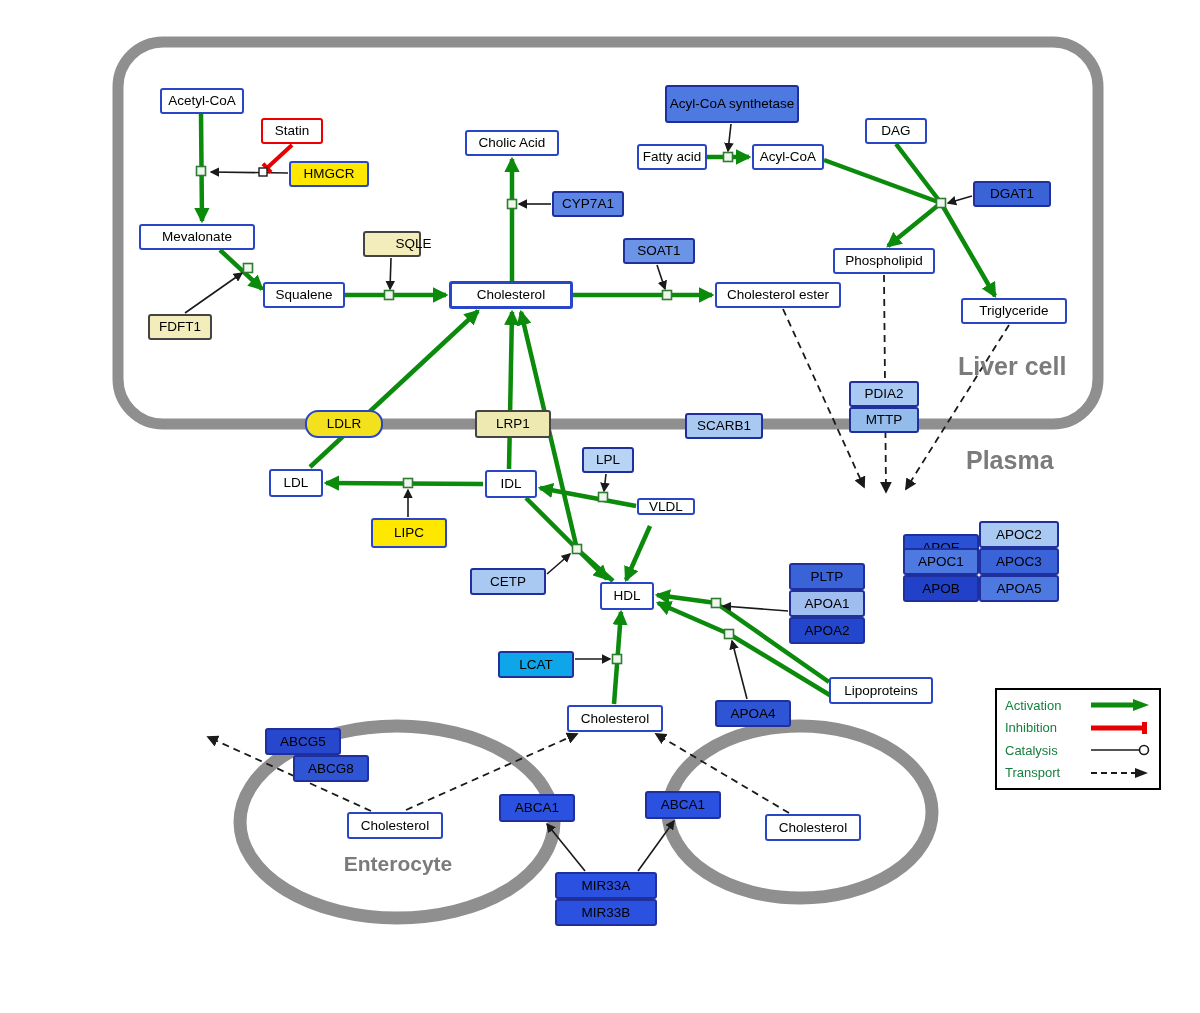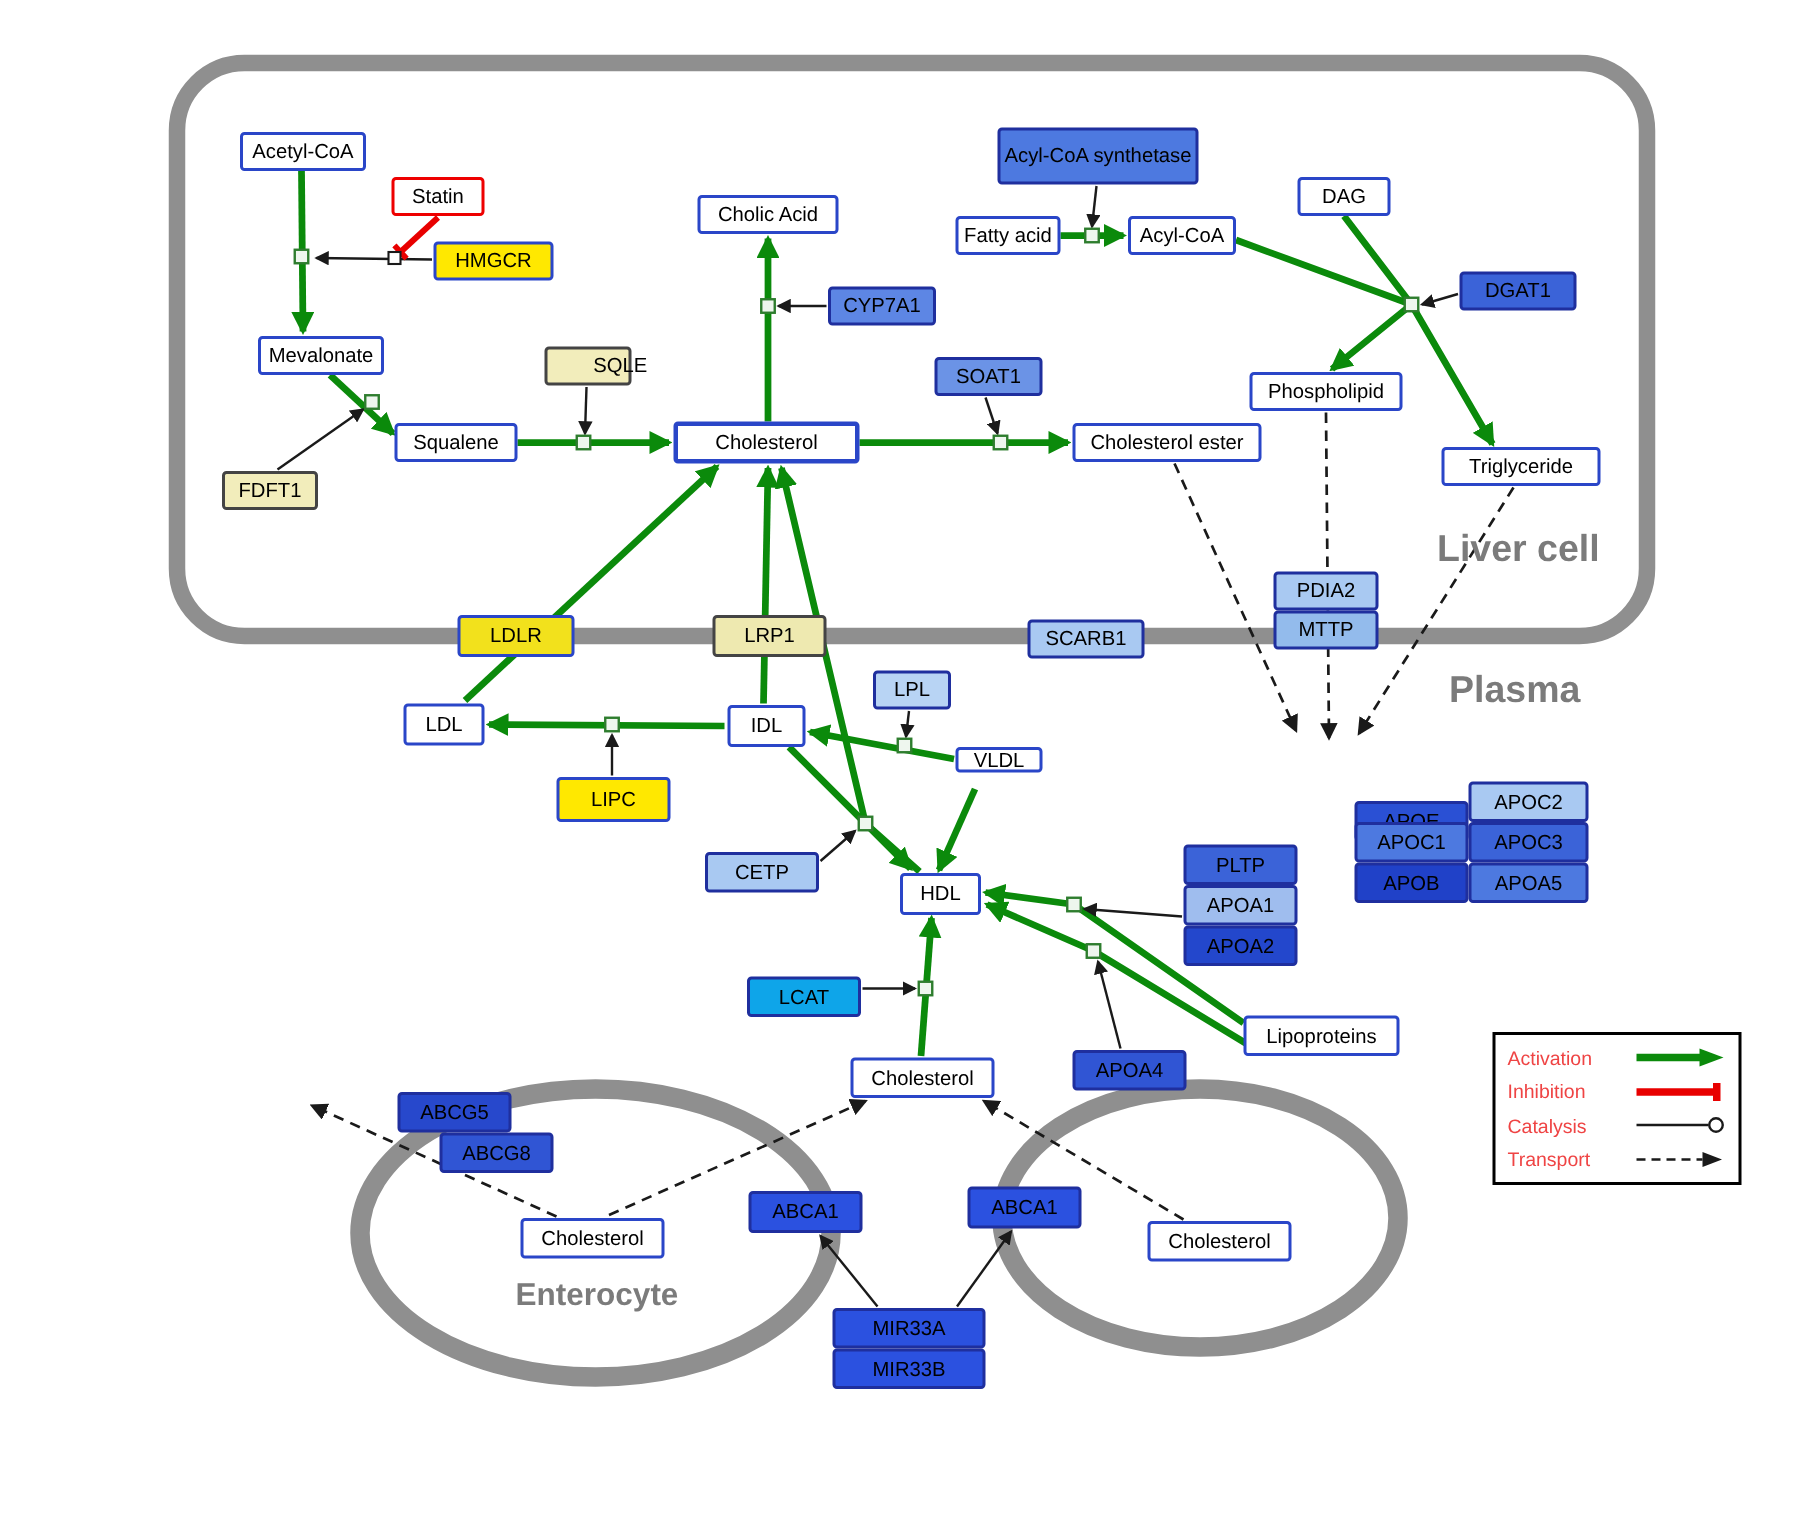--- a/index.html
+++ b/index.html
@@ -12,21 +12,21 @@
         border:2px solid #2a46c8;border-radius:3px;padding:1px;}
   .comp-label{position:absolute;font-weight:bold;color:#7b7b7b;}
   #lbl-liver{left:958px;top:352px;font-size:25px;}
   #lbl-plasma{left:966px;top:446px;font-size:25px;}
   #lbl-enterocyte{left:318px;top:852px;width:160px;text-align:center;font-size:21px;}
   #lbl-peripheral{left:698px;top:846px;width:215px;text-align:center;font-size:20px;}
   .legend{position:absolute;left:995px;top:688px;width:166px;height:102px;border:2px solid #000;
           background:#fff;box-sizing:border-box;display:flex;flex-direction:column;justify-content:space-around;
           padding:4px 8px;}
   .legend-row{display:flex;align-items:center;justify-content:space-between;}
-  .legend-label{font-size:13px;color:#ef4444;}
+  .legend-label{font-size:13px;color:#15803d;}
 </style>
 </head>
 <body>
 
 <div id="stage">
 
   <svg id="pathway-svg" width="1200" height="1013">
     <defs>
       <marker id="arrow-green" viewBox="0 0 10 10" refX="8.5" refY="5" markerWidth="3.4" markerHeight="3.4" orient="auto">
         <path d="M0,0 L10,5 L0,10 z" fill="#0b8a0b"></path>
@@ -97,39 +97,39 @@
       <rect x="711.5" y="598.5" width="9" height="9" fill="#eef6ee" stroke="#2e7d2e" stroke-width="1.6"></rect>
       <rect x="724.5" y="629.5" width="9" height="9" fill="#eef6ee" stroke="#2e7d2e" stroke-width="1.6"></rect>
       <rect x="612.5" y="654.5" width="9" height="9" fill="#eef6ee" stroke="#2e7d2e" stroke-width="1.6"></rect>
       <rect x="259" y="168" width="8" height="8" fill="#ffffff" stroke="#1a1a1a" stroke-width="1.4"></rect>
     </svg>
 
   <div id="node-layer">
       <div class="node" style="left: 160px; top: 88px; width: 84px; height: 26px; border-color: rgb(42, 70, 200); border-width: 2px;">Acetyl-CoA</div>
       <div class="node" style="left: 261px; top: 118px; width: 62px; height: 26px; border-color: rgb(238, 0, 0); border-width: 2px;">Statin</div>
       <div class="node" style="left: 289px; top: 161px; width: 80px; height: 26px; background: rgb(255, 232, 0); border-color: rgb(42, 70, 200); border-width: 2px;">HMGCR</div>
-      <div class="node" style="left: 172px; top: 224px; width: 84px; height: 26px; border-color: rgb(42, 70, 200); border-width: 2px;">Mevalonate</div>
+      <div class="node" style="left: 139px; top: 224px; width: 116px; height: 26px; border-color: rgb(42, 70, 200); border-width: 2px;">Mevalonate</div>
       <div class="node" style="left: 148px; top: 314px; width: 64px; height: 26px; background: rgb(242, 237, 187); border-color: rgb(68, 68, 68); border-width: 2px;">FDFT1</div>
       <div class="node" style="left: 263px; top: 282px; width: 82px; height: 26px; border-color: rgb(42, 70, 200); border-width: 2px;">Squalene</div>
       <div class="node" style="left: 363px; top: 231px; width: 58px; height: 26px; background: rgb(242, 237, 187); border-color: rgb(68, 68, 68); border-width: 2px; padding-left: 44px;">SQLE</div>
       <div class="node" style="left: 449px; top: 281px; width: 124px; height: 28px; border-color: rgb(42, 70, 200); border-width: 3px;">Cholesterol</div>
       <div class="node" style="left: 465px; top: 130px; width: 94px; height: 26px; border-color: rgb(42, 70, 200); border-width: 2px;">Cholic Acid</div>
       <div class="node" style="left: 552px; top: 191px; width: 72px; height: 26px; background: rgb(93, 134, 228); border-color: rgb(31, 47, 158); border-width: 2px;">CYP7A1</div>
       <div class="node" style="left: 623px; top: 238px; width: 72px; height: 26px; background: rgb(107, 147, 230); border-color: rgb(31, 47, 158); border-width: 2px;">SOAT1</div>
       <div class="node" style="left: 715px; top: 282px; width: 126px; height: 26px; border-color: rgb(42, 70, 200); border-width: 2px;">Cholesterol ester</div>
       <div class="node" style="left: 637px; top: 144px; width: 70px; height: 26px; border-color: rgb(42, 70, 200); border-width: 2px;">Fatty acid</div>
       <div class="node" style="left: 752px; top: 144px; width: 72px; height: 26px; border-color: rgb(42, 70, 200); border-width: 2px;">Acyl-CoA</div>
       <div class="node" style="left: 665px; top: 85px; width: 134px; height: 38px; background: rgb(77, 121, 224); border-color: rgb(31, 47, 158); border-width: 2px;">Acyl-CoA synthetase</div>
       <div class="node" style="left: 865px; top: 118px; width: 62px; height: 26px; border-color: rgb(42, 70, 200); border-width: 2px;">DAG</div>
       <div class="node" style="left: 973px; top: 181px; width: 78px; height: 26px; background: rgb(59, 99, 216); border-color: rgb(31, 47, 158); border-width: 2px;">DGAT1</div>
       <div class="node" style="left: 833px; top: 248px; width: 102px; height: 26px; border-color: rgb(42, 70, 200); border-width: 2px;">Phospholipid</div>
       <div class="node" style="left: 961px; top: 298px; width: 106px; height: 26px; border-color: rgb(42, 70, 200); border-width: 2px;">Triglyceride</div>
       <div class="node" style="left: 849px; top: 381px; width: 70px; height: 26px; background: rgb(169, 201, 242); border-color: rgb(31, 47, 158); border-width: 2px;">PDIA2</div>
       <div class="node" style="left: 849px; top: 407px; width: 70px; height: 26px; background: rgb(147, 187, 236); border-color: rgb(31, 47, 158); border-width: 2px;">MTTP</div>
-      <div class="node" style="left: 305px; top: 410px; width: 78px; height: 28px; background: rgb(242, 225, 28); border-color: rgb(42, 70, 200); border-width: 2px;">LDLR</div>
+      <div class="node" style="left: 305px; top: 410px; width: 78px; height: 28px; background: rgb(242, 225, 28); border-color: rgb(42, 70, 200); border-width: 2px; border-radius: 13px;">LDLR</div>
       <div class="node" style="left: 475px; top: 410px; width: 76px; height: 28px; background: rgb(238, 233, 176); border-color: rgb(68, 68, 68); border-width: 2px;">LRP1</div>
       <div class="node" style="left: 685px; top: 413px; width: 78px; height: 26px; background: rgb(169, 201, 242); border-color: rgb(31, 47, 158); border-width: 2px;">SCARB1</div>
       <div class="node" style="left: 269px; top: 469px; width: 54px; height: 28px; border-color: rgb(42, 70, 200); border-width: 2px;">LDL</div>
       <div class="node" style="left: 485px; top: 470px; width: 52px; height: 28px; border-color: rgb(42, 70, 200); border-width: 2px;">IDL</div>
       <div class="node" style="left: 582px; top: 447px; width: 52px; height: 26px; background: rgb(184, 212, 244); border-color: rgb(31, 47, 158); border-width: 2px;">LPL</div>
       <div class="node" style="left: 637px; top: 498px; width: 58px; height: 17px; border-color: rgb(42, 70, 200); border-width: 2px;">VLDL</div>
       <div class="node" style="left: 371px; top: 518px; width: 76px; height: 30px; background: rgb(255, 232, 0); border-color: rgb(42, 70, 200); border-width: 2px;">LIPC</div>
       <div class="node" style="left: 470px; top: 568px; width: 76px; height: 27px; background: rgb(169, 201, 242); border-color: rgb(31, 47, 158); border-width: 2px;">CETP</div>
       <div class="node" style="left: 600px; top: 582px; width: 54px; height: 28px; border-color: rgb(42, 70, 200); border-width: 2px;">HDL</div>
       <div class="node" style="left: 498px; top: 651px; width: 76px; height: 27px; background: #0ea5e9; border-color: rgb(31, 47, 158); border-width: 2px; text-align: center;">LCAT</div>

